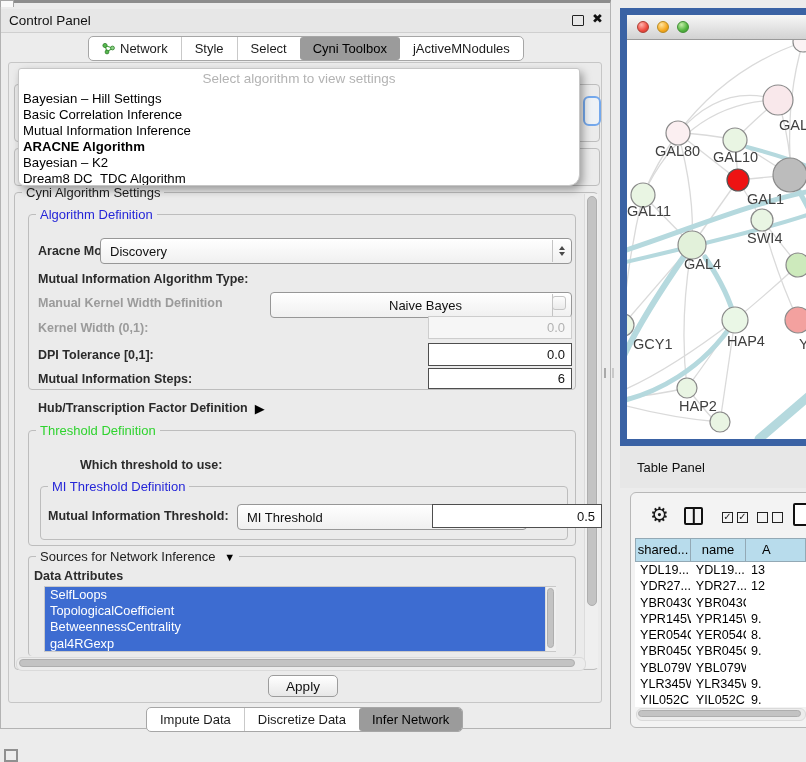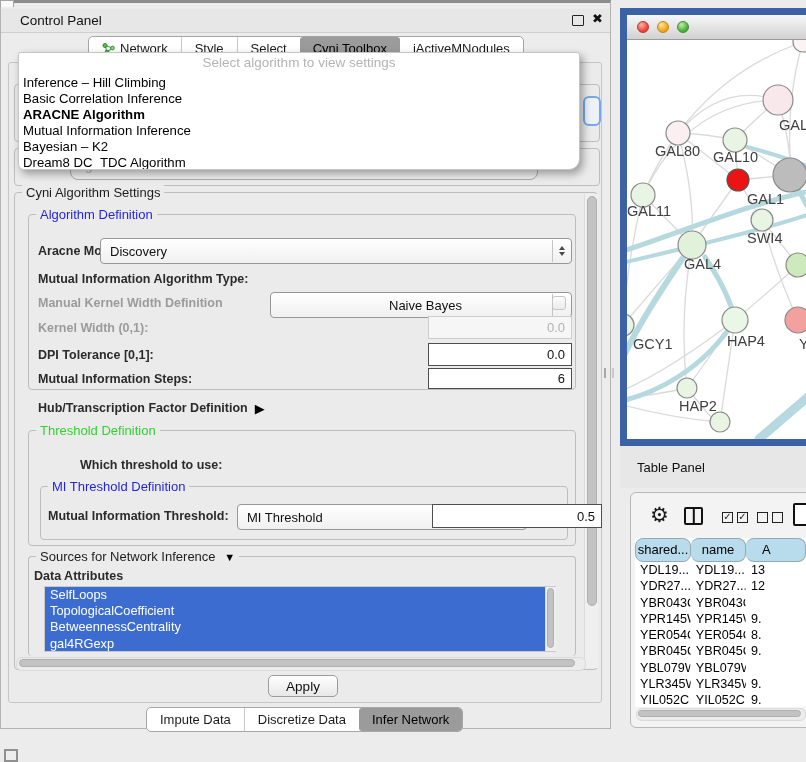--- a/index.html
+++ b/index.html
@@ -8,21 +8,21 @@
     background:#ececec;
     font-family:"Liberation Sans","DejaVu Sans",sans-serif;
     -webkit-font-smoothing:antialiased;
   }
   .abs{position:absolute;}
 
   
   .cp-window{left:0;top:6;width:611px;height:729px;background:#ececec;border:1px solid #b3b3b3;border-top:3px solid #8d8d8d;box-sizing:border-box;}
   .top-chip{left:0;top:0;width:12px;height:6px;background:#fafafa;border:1px solid #a5a5a5;border-bottom:none;}
   .cp-titlebar{left:1px;top:9px;width:609px;height:23px;background:#e7e7e7;border-bottom:1px solid #cfcfcf;display:flex;align-items:center;}
-  .cp-title{font-size:13.5px;color:#111;padding-left:8px;margin-left:11px;}
+  .cp-title{font-size:13.5px;color:#111;padding-left:8px;}
   .float-icon{position:absolute;right:26px;top:6px;width:10px;height:9px;border:1.6px solid #222;border-radius:1px;}
   .close-icon{position:absolute;right:7px;top:2px;font-size:13px;font-weight:bold;color:#111;cursor:default;}
 
   
   .tabgroup{display:flex;background:#fff;border:1px solid #a6a6a6;border-radius:5px;height:23px;align-items:stretch;overflow:hidden;}
   .cp-tabs{left:88px;top:36px;}
   .tab{padding:0 13px;font-size:13px;color:#1c1c1c;display:flex;align-items:center;gap:5px;border-left:1px solid #c9c9c9;white-space:nowrap;}
   .tab:first-child{border-left:none;}
   .tab.selected{background:#9b9b9b;color:#000000;border-left:none;border-radius:3px;}
   .tab.selected + .tab{border-left:none;}
@@ -57,21 +57,21 @@
   .sb-thumb{background:#c3c3c3;border:1px solid #aeaeae;border-radius:5px;box-sizing:border-box;}
   .sb-track-h{background:#ececec;border:1px solid #dadada;border-radius:6px;}
 
   
   .attr-list{background:#fff;border:1px solid #c9c9c9;box-sizing:border-box;overflow:hidden;}
   .attr-item{height:16.2px;line-height:16.2px;padding-left:5px;font-size:12.8px;color:#fff;background:#3d6cd1;white-space:nowrap;}
 
   .btn{background:linear-gradient(#ffffff,#e7e7e7);border:1px solid #9c9c9c;border-radius:5px;display:flex;align-items:center;justify-content:center;font-size:13.5px;color:#111;box-sizing:border-box;}
 
   
-  .algo-popup{left:18px;top:52px;width:562px;height:118px;background:#fff;border:1px solid #c6c6c6;border-radius:3px 3px 11px 6px;box-shadow:3px 4px 9px rgba(0,0,0,0.35);z-index:10;overflow:hidden;box-sizing:border-box;}
+  .algo-popup{left:18px;top:68px;width:562px;height:118px;background:#fff;border:1px solid #c6c6c6;border-radius:3px 3px 11px 6px;box-shadow:3px 4px 9px rgba(0,0,0,0.35);z-index:10;overflow:hidden;box-sizing:border-box;}
   .algo-placeholder{height:22px;line-height:20px;text-align:center;color:#b3b3b3;font-size:13.5px;}
   .algo-item{height:16px;line-height:15.5px;padding-left:4px;font-size:13.2px;color:#000;white-space:nowrap;}
   .algo-item.bold{font-weight:bold;}
 
   
   .frag{z-index:1;}
   .bg-combo{border:1px solid #ababab;border-radius:8px;background:#efefef;display:flex;align-items:center;font-size:13.5px;color:#b4b4b4;padding-left:14px;box-sizing:border-box;}
   .blue-combo{border:2px solid #74a8ec;border-radius:6px;background:#eef2f6;box-sizing:border-box;}
 
   
@@ -91,21 +91,21 @@
   .tp-title{font-size:13px;color:#111;padding-left:17px;}
   .tp-card{left:630px;top:492px;width:195px;height:236px;background:#f3f3f3;border:1px solid #b8b8b8;border-radius:6px;box-sizing:border-box;}
   .gear{left:650px;top:504px;font-size:21px;color:#1a1a1a;line-height:21px;}
   .col-icon{left:684px;top:507px;width:19px;height:18px;border:2.4px solid #111;border-radius:2px;box-sizing:border-box;}
   .col-icon::after{content:"";position:absolute;left:50%;top:0;bottom:0;width:2.4px;background:#111;transform:translateX(-50%);}
   .ckbox{position:absolute;width:11px;height:11px;border:1.6px solid #222;box-sizing:border-box;font-size:10px;font-weight:bold;color:#222;line-height:8px;text-align:center;}
   .doc-icon{left:793px;top:503px;width:20px;height:23px;border:2.4px solid #111;border-radius:2px;box-sizing:border-box;background:#fff;}
 
   .tbl{left:635px;top:538px;width:171px;height:169px;overflow:hidden;background:#fff;}
   .trow{display:flex;}
-  .tcell{box-sizing:border-box;font-size:12.6px;color:#000;white-space:nowrap;overflow:hidden;border-radius:8px;}
+  .tcell{box-sizing:border-box;font-size:12.6px;color:#000;white-space:nowrap;overflow:hidden;}
   .th .tcell{background:#b8dcec;border:1px solid #93a9b5;border-left:none;height:24px;line-height:22px;text-align:center;font-size:13px;}
   .th .tcell:first-child{border-left:1px solid #93a9b5;}
   .th .tcell.c3{text-align:left;padding-left:16px;}
   .tr .tcell{height:16.3px;line-height:16.3px;padding-left:5px;}
   .c1{width:75px;}.c2{width:74px;}.c3{width:60px;flex:none;}
 
   .tbl-hscroll{left:636px;top:708px;width:168px;height:11px;}
   .corner-icon{left:4px;top:749px;width:14px;height:13px;border:2px solid #909090;background:#ededed;box-sizing:border-box;}
 
   svg text{font-family:"Liberation Sans","DejaVu Sans",sans-serif;}
@@ -153,24 +153,24 @@
 <div class="abs gbox frag" style="left:14px;top:84px;width:586px;height:58px;"></div>
 <div class="abs blue-combo frag" style="left:583px;top:96px;width:18px;height:30px;"></div>
 <div class="abs gbox frag" style="left:14px;top:148px;width:586px;height:38px;"></div>
 <div class="abs bg-combo frag" style="left:70px;top:150px;width:468px;height:30px;">
   <span>gal-filtered.sif default node</span>
 </div>
 
 <div class="abs algo-popup">
   <div class="algo-placeholder">Select algorithm to view settings</div>
   <div id="algoItems">
-      <div class="algo-item">Inference – Hill Climbing</div>
+      <div class="algo-item">Bayesian – Hill Settings</div>
       <div class="algo-item">Basic Correlation Inference</div>
+      <div class="algo-item">Mutual Information Inference</div>
       <div class="algo-item bold">ARACNE Algorithm</div>
-      <div class="algo-item">Mutual Information Inference</div>
       <div class="algo-item">Bayesian – K2</div>
       <div class="algo-item">Dream8 DC_TDC Algorithm</div>
     </div>
 </div>
 
 <div class="abs gbox" style="left:14px;top:192px;width:584px;height:478px;"></div>
 <span class="gtitle plain" style="left:22px;top:185px;">Cyni Algorithm Settings</span>
 
 <div class="abs sb-track-v" style="left:584px;top:194px;width:13px;height:474px;">
   <div class="sb-thumb" style="position:absolute;left:1.5px;top:2px;width:10px;height:410px;"></div>

